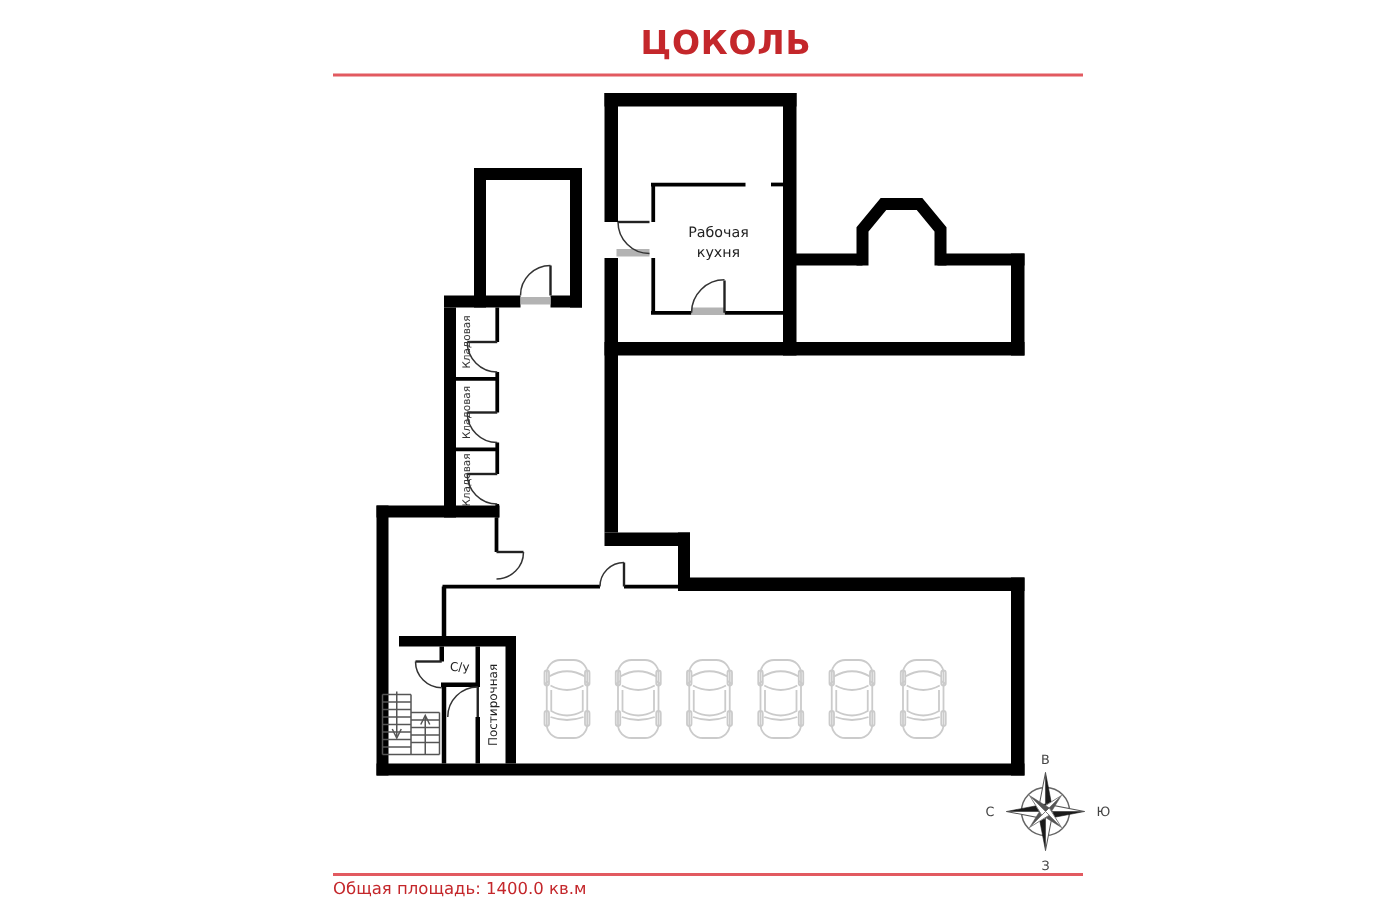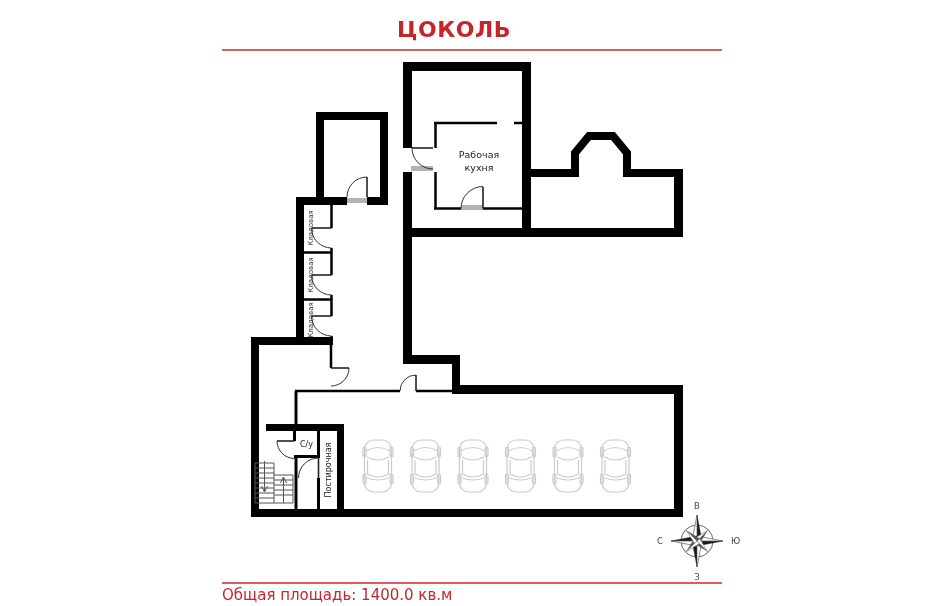--- a/index.html
+++ b/index.html
@@ -1,23 +1,23 @@
 <!DOCTYPE html>
 <html style="--accent: #c4272b; --rule: #e25a60; --car: #cbcbcb;"><head>
 <meta charset="utf-8">
 <style>
   html,body{margin:0;padding:0;background:#fff;}
   .page{position:relative;width:926px;height:606px;background:#fff;overflow:hidden;
         font-family:"DejaVu Sans","Liberation Sans",sans-serif;}
-  .title{position:absolute;left:204px;top:17px;width:500px;text-align:center;
+  .title{position:absolute;left:234px;top:17px;width:500px;text-align:center;
          font-size:22px;font-weight:700;letter-spacing:.5px;color:var(--accent,#c4272b);}
   .rule{position:absolute;left:222px;width:500px;height:2px;background:var(--rule,#e25a60);}
   .rule.top{top:49px;}
   .rule.bottom{top:582px;}
-  .footer{position:absolute;left:222px;top:586px;font-size:15px;font-weight:400;
+  .footer{position:absolute;left:222px;top:586px;font-size:11px;font-weight:400;
           color:var(--accent,#c4272b);}
   svg{position:absolute;left:0;top:0;}
   .wall{fill:#000;stroke:none;}
   .wallpath{fill:none;stroke:#000;stroke-width:8;stroke-linejoin:miter;}
   .thin{stroke:#000;stroke-width:2.5;fill:none;}
   .med{stroke:#000;stroke-width:3;fill:none;}
   .door-arc{stroke:#333;stroke-width:1;fill:none;}
   .door-leaf{stroke:#222;stroke-width:1.6;fill:none;}
   .threshold{fill:#b3b3b3;}
   .stair{stroke:#555;stroke-width:1;fill:none;}

